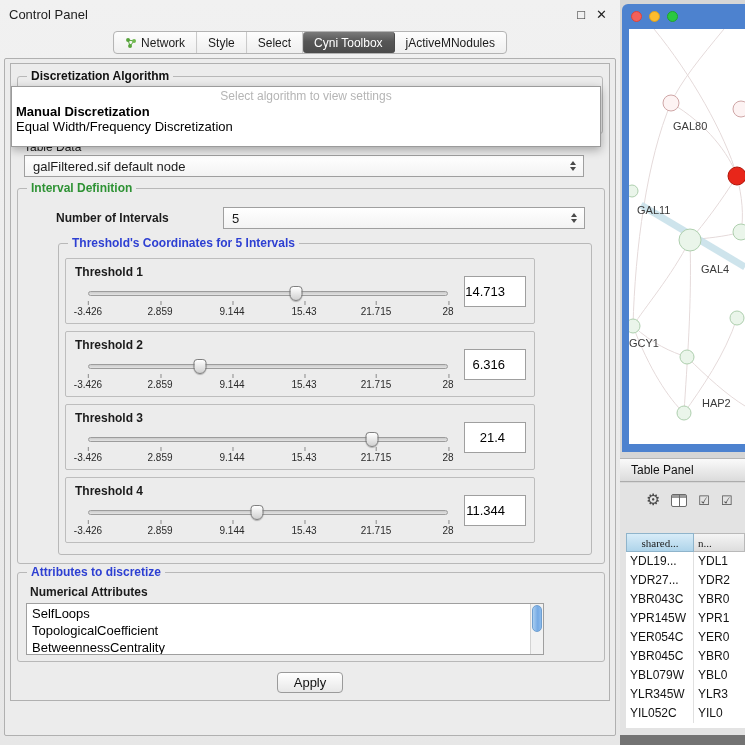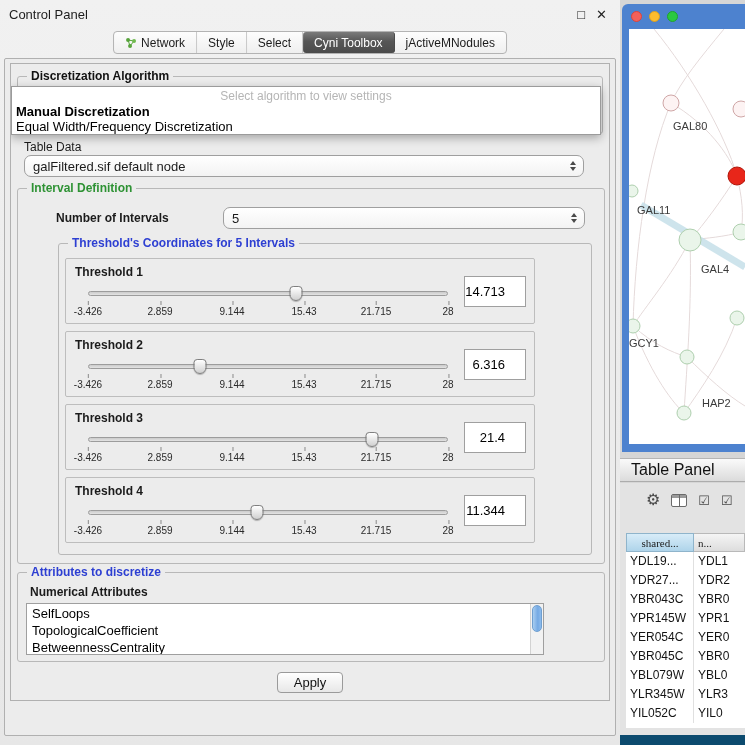--- a/index.html
+++ b/index.html
@@ -1,17 +1,17 @@
 <!DOCTYPE html>
 <html><head>
 <meta charset="utf-8">
 <style>
   *{margin:0;padding:0;box-sizing:border-box;}
   body{font-family:"Liberation Sans",sans-serif;background:#cfcfcf;}
-  .stage{position:relative;width:745px;height:745px;background:#0c4a6e;overflow:hidden;font-size:12px;color:#1b1b1b;}
+  .stage{position:relative;width:745px;height:745px;background:#737373;overflow:hidden;font-size:12px;color:#1b1b1b;}
 
   
   .control-panel{position:absolute;left:0;top:0;width:620px;height:745px;background:linear-gradient(#f1f1f1,#e7e7e7);}
   .title-bar{position:absolute;left:0;top:0;right:0;height:28px;display:flex;align-items:center;padding:0 13px 0 9px;}
   .win-title{font-size:13px;color:#1d1d1d;}
   .win-btns{margin-left:auto;display:flex;gap:11px;}
   .win-btn{font-size:13px;color:#222;line-height:1;cursor:default;}
 
   .tab-strip{position:absolute;top:31px;left:50%;transform:translateX(-50%);display:flex;height:23px;border:1px solid #b3b3b3;border-radius:4px;background:linear-gradient(#fdfdfd,#efefef);white-space:nowrap;}
   .tab{display:flex;align-items:center;gap:4px;padding:0 11px;font-size:12px;color:#1b1b1b;border-right:1px solid #c9c9c9;cursor:default;}
@@ -29,27 +29,27 @@
   .legend.blue{color:#2d3fd2;}
   .label{position:absolute;font-size:12px;color:#1b1b1b;}
   .bold{font-weight:bold;}
 
   .algo-group{left:6px;top:12px;width:586px;height:58px;}
   .combo-fragment{position:absolute;right:14px;top:18px;width:300px;height:26px;background:#fff;border:1px solid #a9a9a9;border-radius:4px;z-index:1;}
   .combo-cap{position:absolute;right:1px;top:1px;bottom:1px;width:17px;border-radius:0 3px 3px 0;background:linear-gradient(#a5caf3,#5f96dd);display:flex;flex-direction:column;align-items:center;justify-content:center;gap:2px;color:#fff;}
   .arr-up{width:0;height:0;border-left:3.5px solid transparent;border-right:3.5px solid transparent;border-bottom:4px solid currentColor;}
   .arr-dn{width:0;height:0;border-left:3.5px solid transparent;border-right:3.5px solid transparent;border-top:4px solid currentColor;}
 
-  .dropdown{position:absolute;left:0;top:22px;width:590px;background:#fff;border:1px solid #9b9b9b;box-shadow:0 3px 9px rgba(0,0,0,.3);z-index:5;padding-bottom:0;}
+  .dropdown{position:absolute;left:0;top:22px;width:590px;background:#fff;border:1px solid #9b9b9b;box-shadow:0 3px 9px rgba(0,0,0,.3);z-index:5;padding-bottom:12px;}
   .dd-placeholder{text-align:center;color:#b5b5b5;font-size:12px;padding:2px 0 1px;}
   .dd-option{font-size:13px;padding:0 4px;line-height:15px;color:#000;}
   .dd-option:first-child{font-weight:bold;}
 
   .td-label{left:13px;top:76px;}
-  .combobox{position:absolute;height:22px;background:linear-gradient(#ffffff,#f3f3f3);border:1px solid #9f9f9f;border-radius:7px;display:flex;align-items:center;padding:0 7px 0 8px;font-size:13px;cursor:default;}
+  .combobox{position:absolute;height:22px;background:linear-gradient(#ffffff,#f3f3f3);border:1px solid #9f9f9f;border-radius:0;display:flex;align-items:center;padding:0 7px 0 8px;font-size:13px;cursor:default;}
   .combo-text{flex:1;overflow:hidden;white-space:nowrap;}
   .updown{display:flex;flex-direction:column;gap:2px;margin-left:6px;color:#4a4a4a;}
   .td-combo{left:13px;top:91px;width:560px;}
 
   .interval-group{left:6px;top:124px;width:588px;height:376px;}
   .noi-label{left:38px;top:22px;}
   .noi-combo{left:205px;top:18px;width:362px;}
   .thresholds-group{left:40px;top:54px;width:534px;height:312px;}
   .thresholds{position:absolute;left:6px;top:14px;display:flex;flex-direction:column;gap:7px;}
   .threshold-panel{position:relative;width:470px;height:66px;border:1px solid #bdbdbd;border-radius:2px;background:#ececec;}
@@ -78,21 +78,21 @@
   .right-panel{position:absolute;left:620px;top:0;width:125px;height:735px;background:#d6d6d6;}
   .network-window{position:absolute;left:2px;top:4px;width:123px;height:448px;background:#4d82cf;border-radius:6px 0 0 0;}
   .traffic{position:absolute;left:9px;top:7px;display:flex;gap:7px;}
   .light{width:11px;height:11px;border-radius:50%;}
   .light.red{background:#f4605a;border:1px solid #d8453e;}
   .light.yellow{background:#fdbc2e;border:1px solid #d9a024;}
   .light.green{background:#2bc840;border:1px solid #1fa32f;}
   .canvas{position:absolute;left:7px;top:25px;right:0;bottom:8px;background:#fff;overflow:hidden;}
   .canvas svg{display:block;}
 
-  .tp-header{position:absolute;left:0;top:458px;width:125px;height:24px;background:linear-gradient(#fafafa,#dbdbdb);border-top:1px solid #b5b5b5;border-bottom:1px solid #acacac;line-height:22px;padding-left:11px;font-size:16px;color:#111;}
+  .tp-header{position:absolute;left:0;top:458px;width:125px;height:24px;background:linear-gradient(#fafafa,#dbdbdb);border-top:1px solid #b5b5b5;border-bottom:1px solid #acacac;line-height:22px;padding-left:11px;font-size:12px;color:#111;}
   .table-area{position:absolute;left:0;top:483px;width:125px;bottom:0;background:#e3e3e3;}
   .tp-toolbar{position:absolute;left:0;top:6px;height:22px;display:flex;align-items:center;gap:11px;padding-left:26px;color:#4a4a4a;}
   .tool{cursor:default;}
   .tool.gear{font-size:16px;line-height:1;}
   .tool.cols{width:16px;height:13px;border:1px solid #6a6a6a;background:#fff;position:relative;border-radius:2px;}
   .tool.cols::before{content:"";position:absolute;left:0;right:0;top:0;height:3px;background:#9a9a9a;}
   .tool.cols i{position:absolute;left:50%;top:0;bottom:0;width:1px;background:#6a6a6a;}
   .tool.chk{font-size:13px;line-height:1;}
 
   .dtable{position:absolute;left:6px;right:0;top:50px;bottom:7px;background:#fff;}

